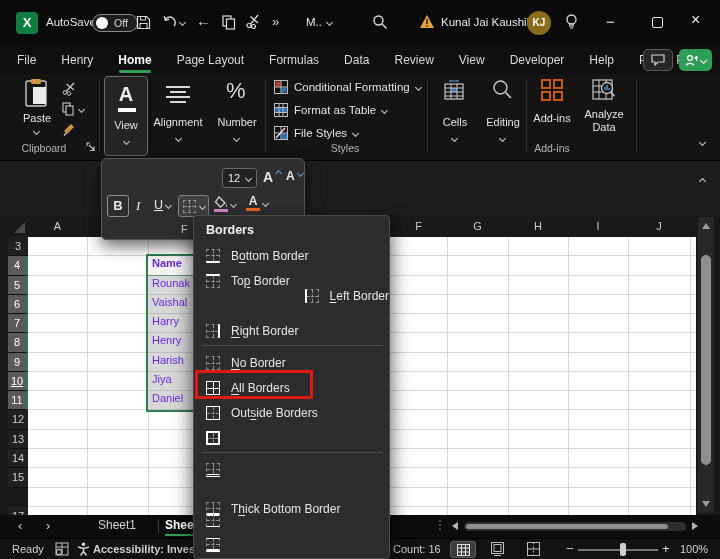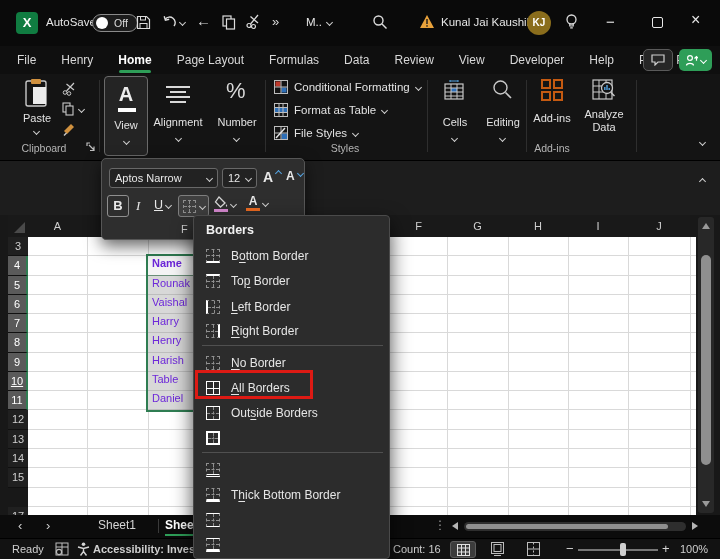--- a/index.html
+++ b/index.html
@@ -410,21 +410,21 @@
         <div class="rowhdr" style="top: 272.51px; height: 19.27px; line-height: 19.27px; margin-top: 24px;">16</div>
         <div class="rowhdr" style="top: 291.78px; height: 19.27px; line-height: 19.27px;">17</div>
       </div>
     <div id="cells">
         <div class="ccell head" style="top: 41.27px; height: 19.27px;">Name</div>
         <div class="ccell" style="top: 60.54px; height: 19.27px;">Rounak</div>
         <div class="ccell" style="top: 79.81px; height: 19.27px;">Vaishal</div>
         <div class="ccell" style="top: 99.08px; height: 19.27px;">Harry</div>
         <div class="ccell" style="top: 118.35px; height: 19.27px;">Henry</div>
         <div class="ccell" style="top: 137.62px; height: 19.27px;">Harish</div>
-        <div class="ccell" style="top: 156.89px; height: 19.27px;">Table</div>
+        <div class="ccell" style="top: 156.89px; height: 19.27px;">Jiya</div>
         <div class="ccell" style="top: 176.16px; height: 19.27px;">Daniel</div>
       </div>
     <div class="abs" id="sel-overlay"></div>
     <div class="abs" id="vscroll">
       <div class="scroll-arrow" style="top:6px;border-bottom:6px solid #9a9a9a"></div>
       <div class="abs" id="vthumb"></div>
       <div class="scroll-arrow" style="top:284px;border-top:6px solid #9a9a9a"></div>
     </div>
   </div>
 
@@ -479,24 +479,20 @@
         </svg>
     </span>
     <span class="abs" style="left:566px;top:2px;font-size:13px;color:#d5d5d5">−</span>
     <div class="abs" id="zoom-track"></div>
     <div class="abs" id="zoom-thumb"></div>
     <span class="abs" style="left:662px;top:2px;font-size:13px;color:#d5d5d5">+</span>
     <span class="abs" style="left:680px;top:4px">100%</span>
   </div>
 
   <div id="flyout" class="abs">
-    <div class="combo" style="left:7px;top:9px;width:109px">
-      <span>Aptos Narrow</span>
-      <span class="chev"></span>
-    </div>
     <div class="combo" style="left:120px;top:9px;width:35px">
       <span>12</span>
       <span class="chev"></span>
     </div>
     <div class="fbtn" style="left:161px;top:10px">
       <span style="font-size:14px;font-weight:bold">A</span>
         <span class="chev up" style="border-color:var(--blue);margin-top:-8px"></span>
     </div>
     <div class="fbtn" style="left:184px;top:10px">
       <span style="font-size:12px;font-weight:bold">A</span>
@@ -536,21 +532,21 @@
     <div id="menu-title">Borders</div>
     <div id="menu-items">
         <div class="mitem" style="top: 27px;">
           <span class="bi bottom"></span>
           <span class="mlabel">B<u>o</u>ttom Border</span>
         </div>
         <div class="mitem" style="top: 52px;">
           <span class="bi top"></span>
           <span class="mlabel">To<u>p</u> Border</span>
         </div>
-        <div class="mitem" style="top: 78px;">
+        <div class="mitem" style="top: 67px; justify-content: flex-end;">
           <span class="bi left"></span>
           <span class="mlabel"><u>L</u>eft Border</span>
         </div>
         <div class="mitem" style="top: 102px;">
           <span class="bi right"></span>
           <span class="mlabel"><u>R</u>ight Border</span>
         </div>
         <div class="menu-sep" style="top: 129px;"></div>
         <div class="mitem" style="top: 134px;">
           <span class="bi none"></span>
@@ -564,21 +560,21 @@
           <span class="bi outside"></span>
           <span class="mlabel">Out<u>s</u>ide Borders</span>
         </div>
         <div class="mitem" style="top: 209px;">
           <span class="bi thick-outside"></span>
         </div>
         <div class="menu-sep" style="top: 236px;"></div>
         <div class="mitem" style="top: 241px;">
           <span class="bi bottom-double"></span>
         </div>
-        <div class="mitem" style="top: 266px;">
+        <div class="mitem" style="top: 280px;">
           <span class="bi thick-bottom"></span>
           <span class="mlabel">T<u>h</u>ick Bottom Border</span>
         </div>
         <div class="mitem" style="top: 291px;">
           <span class="bi top-bottom"></span>
         </div>
         <div class="mitem" style="top: 316px;">
           <span class="bi top-thick-bottom"></span>
         </div>
       </div>

